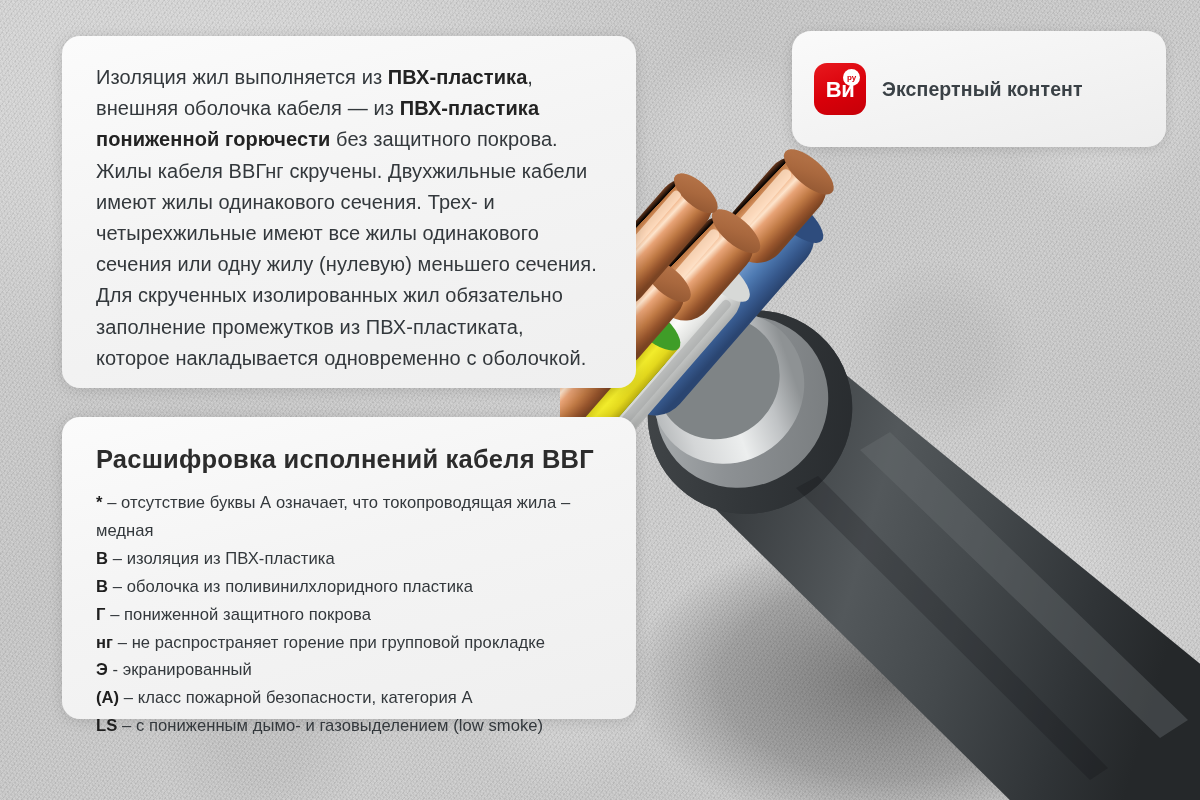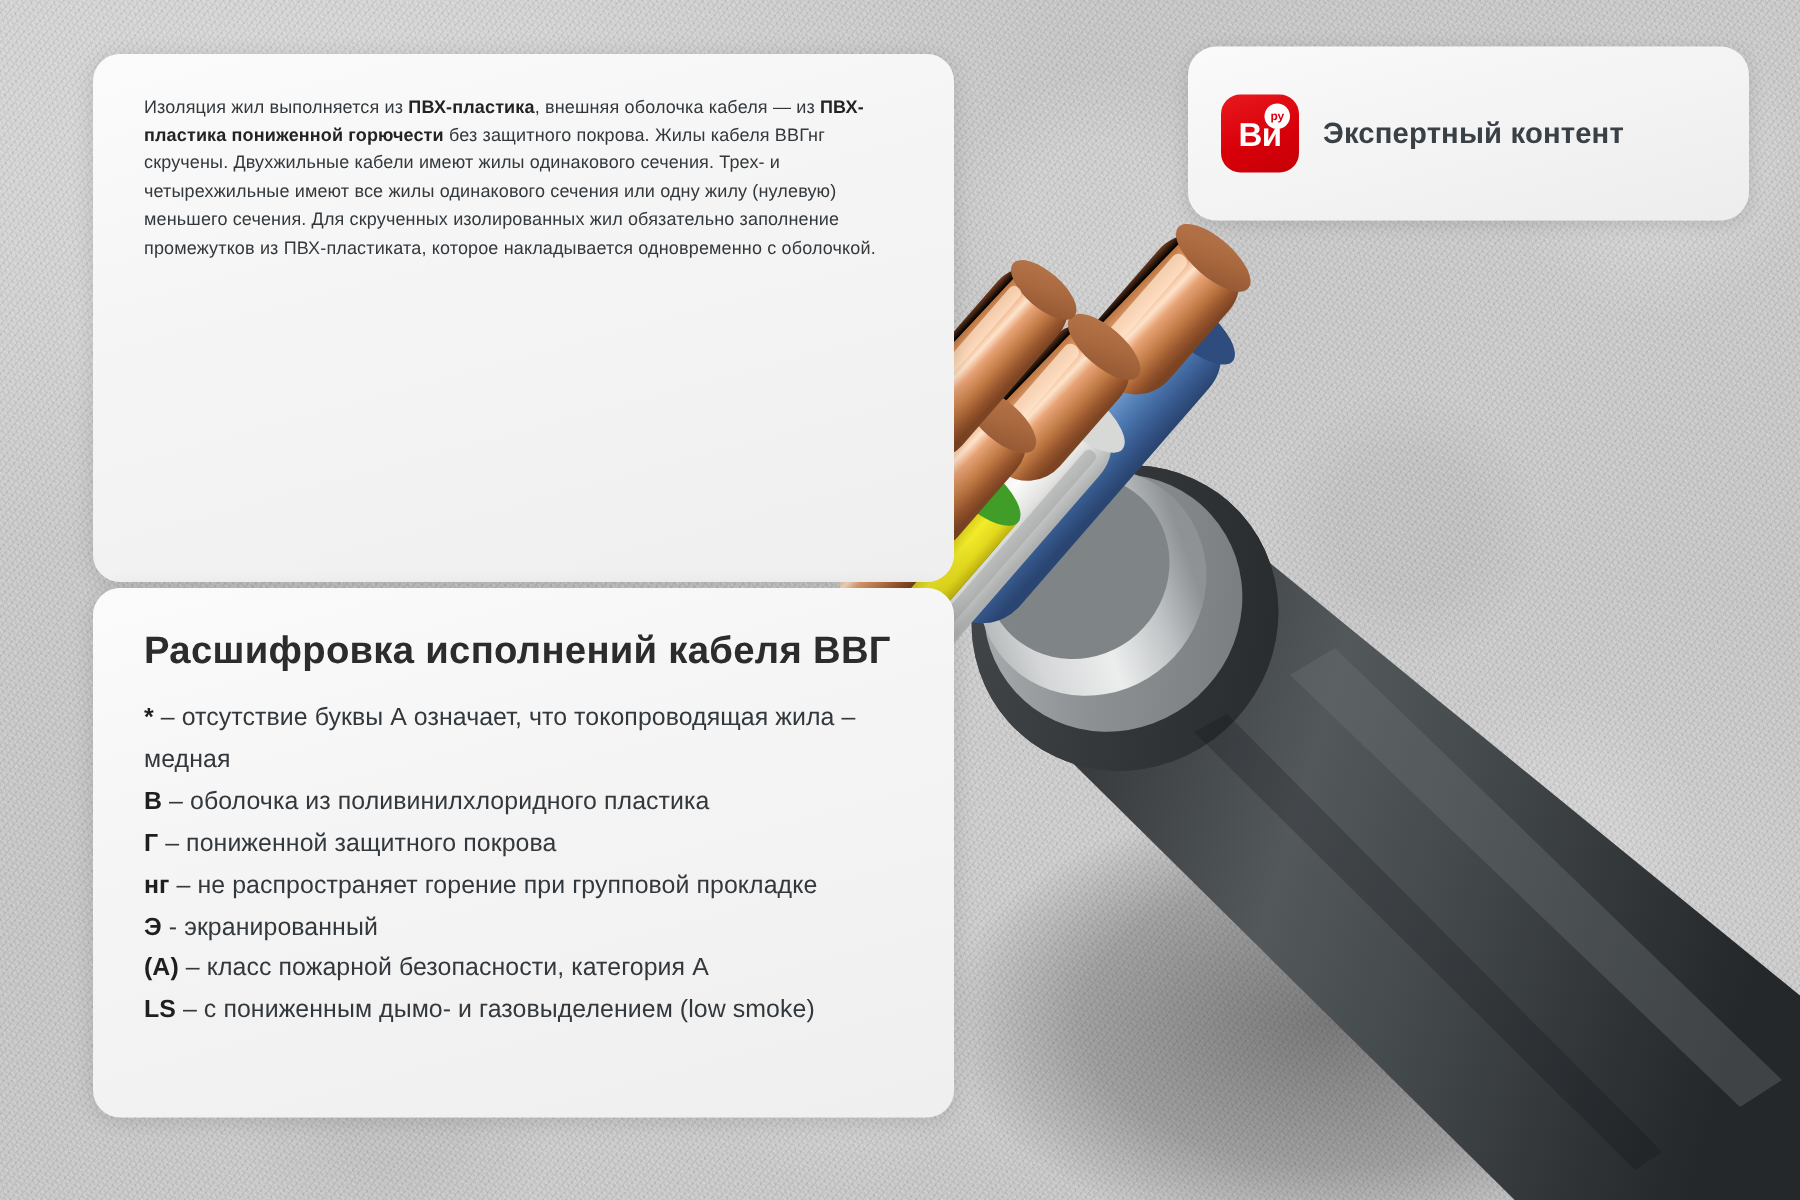--- a/index.html
+++ b/index.html
@@ -46,28 +46,28 @@
   #cable-art { position:absolute; left:560px; top:120px; width:660px; height:700px; z-index:1; }
 
   
   .card {
     position:absolute; z-index:3;
     background:linear-gradient(165deg,#fbfbfb 0%,#f4f4f4 45%,#efefef 100%);
     border-radius:18px;
     box-shadow:0 2px 14px rgba(0,0,0,.13);
   }
   #card-top    { left:62px; top:36px;  width:574px; height:352px; padding:26px 34px 22px 34px; }
-  #card-bottom { left:62px; top:392px; width:574px; height:353px; padding:24px 34px 20px 34px; }
+  #card-bottom { left:62px; top:417px; width:574px; height:302px; padding:24px 34px 20px 34px; }
 
   .title-main {
     font-size:47px; font-weight:700; letter-spacing:.5px;
     color:#2c2c2c; line-height:1; margin-bottom:20px;
   }
   .body-text {
-    font-size:12px; line-height:1.56; color:#33383c; letter-spacing:.1px;
+    font-size:20px; line-height:1.56; color:#33383c; letter-spacing:.1px;
   }
   .body-text b { font-weight:700; color:#232323; }
 
   .title-sub {
     font-size:25.5px; font-weight:700; color:#2c2c2c;
     line-height:1.42; margin-bottom:12px; letter-spacing:.2px;
   }
   .defs { list-style:none; }
   .defs li {
     font-size:16.6px; line-height:1.68; color:#33383c; letter-spacing:.05px;
@@ -291,20 +291,21 @@
 </div>
 
 <div class="card" id="card-top">
   <div class="body-text"><span>Изоляция жил выполняется из </span><b>ПВХ-пластика</b><span>, внешняя оболочка кабеля — из </span><b>ПВХ-пластика пониженной горючести</b><span> без защитного покрова. Жилы кабеля ВВГнг скручены. Двухжильные кабели имеют жилы одинакового сечения. Трех- и четырехжильные имеют все жилы одинакового сечения или одну жилу (нулевую) меньшего сечения. Для скрученных изолированных жил обязательно заполнение промежутков из ПВХ-пластиката, которое накладывается одновременно с оболочкой.</span></div>
 </div>
 
 <div class="card" id="card-bottom">
   <div class="title-sub">Расшифровка исполнений кабеля ВВГ</div>
   <ul class="defs">
       <li><b>*</b><span> – отсутствие буквы А означает, что токопроводящая жила – медная</span></li>
+      <li><b>В</b><span> – изоляция из ПВХ-пластика</span></li>
       <li><b>В</b><span> – оболочка из поливинилхлоридного пластика</span></li>
       <li><b>Г</b><span> – пониженной защитного покрова</span></li>
       <li><b>нг</b><span> – не распространяет горение при групповой прокладке</span></li>
       <li><b>Э</b><span> - экранированный</span></li>
       <li><b>(А)</b><span> – класс пожарной безопасности, категория А</span></li>
       <li><b>LS</b><span> – с пониженным дымо- и газовыделением (low smoke)</span></li>
     </ul>
 </div>
 
 <div id="brand-badge">

